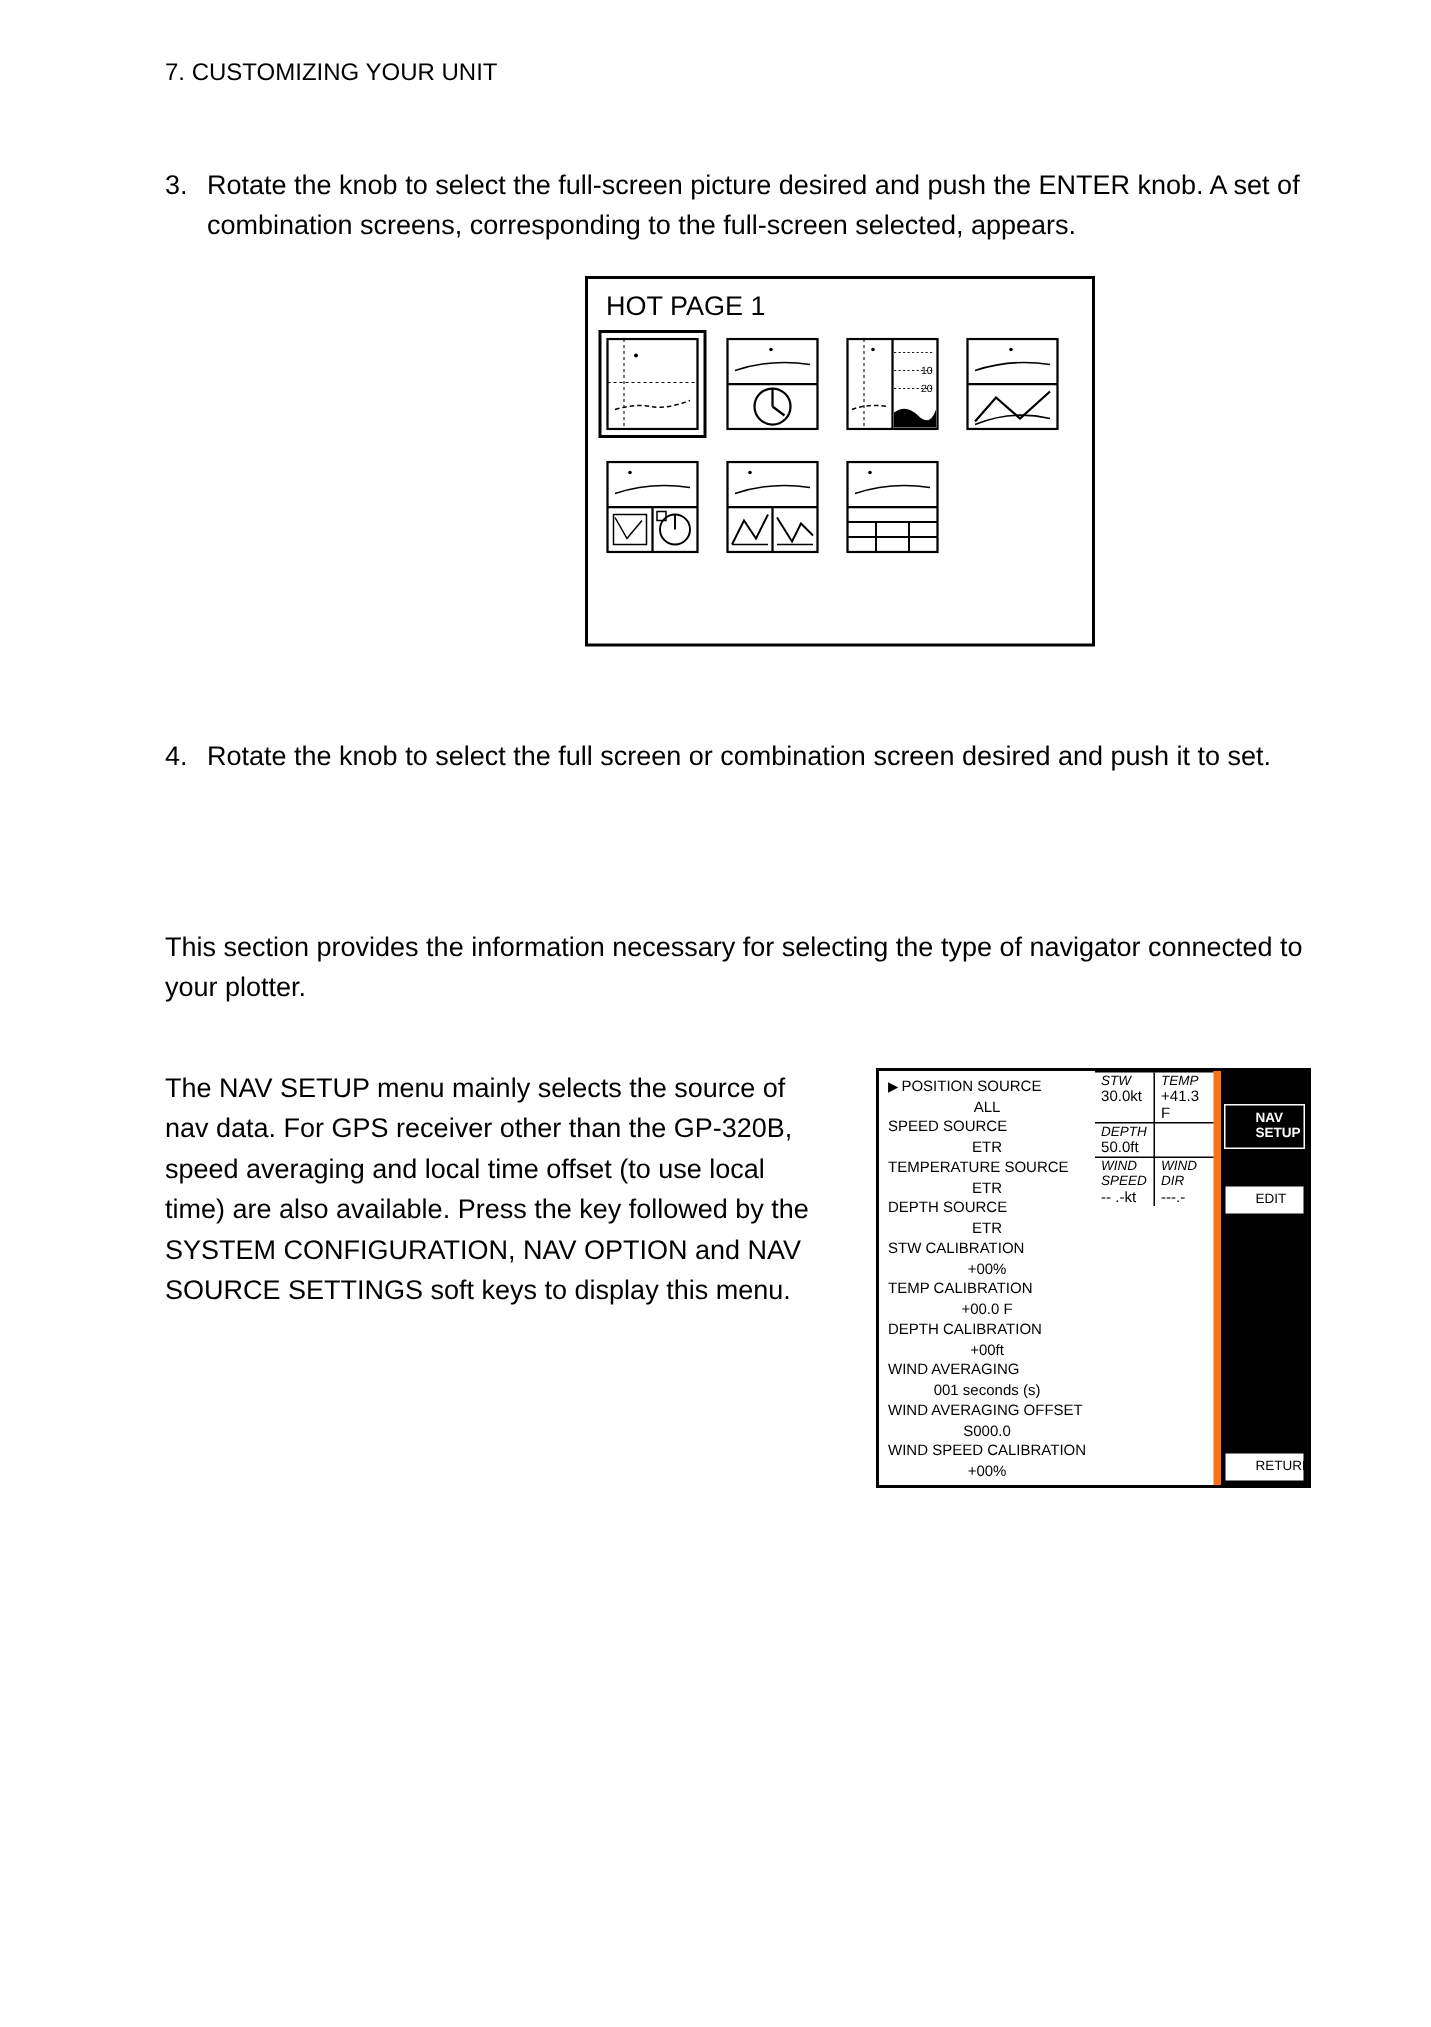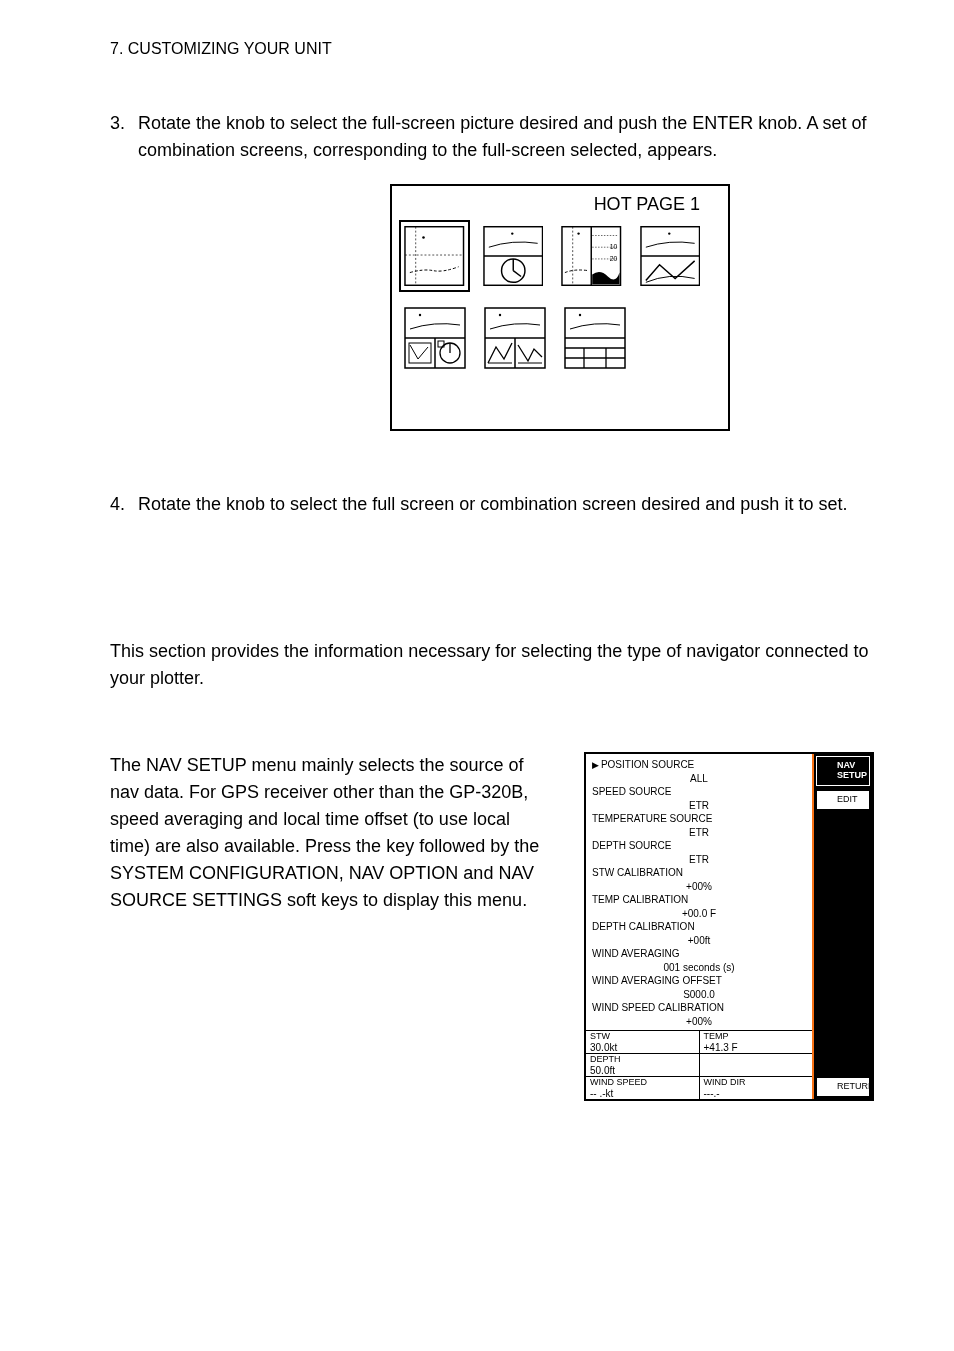--- a/index.html
+++ b/index.html
@@ -26,42 +26,41 @@
     width: 28px;
     flex-shrink: 0;
   }
   .step-text { flex: 1; }
 
   
   .hotpage-box {
     width: 340px;
     border: 2px solid #000;
     margin: 10px auto 60px 280px;
-    padding: 8px 28px 40px 12px;
-    text-align: right;
+    padding: 8px 12px 40px 12px;
   }
   .hotpage-title {
     font-size: 18px;
     margin-bottom: 10px;
   }
   .thumb-row {
     display: flex;
     gap: 18px;
     margin-bottom: 20px;
   }
   .thumb {
     width: 62px;
     height: 62px;
   }
   .thumb.sel { outline: 2px solid #000; outline-offset: 3px; }
 
   .body-text {
     font-size: 18px;
     line-height: 1.5;
-    margin: 40px 0;
+    margin: 20px 0;
   }
 
   
   .nav-row {
     display: flex;
     gap: 32px;
     align-items: flex-start;
   }
   .nav-text {
     flex: 1;
@@ -70,23 +69,23 @@
   }
   .nav-panel {
     width: 290px;
     border: 2px solid #000;
     font-size: 10px;
     background: #fff;
     display: flex;
   }
   .nav-left {
     flex: 1;
-    border-right: 2px solid #f97316;
-    display: flex;
-    flex-direction: column;
+    border-right: 5px solid #f97316;
+    display: flex;
+    flex-direction: row;
   }
   .nav-list {
     padding: 4px 6px 2px 6px;
     line-height: 1.35;
   }
   .nav-list .item { white-space: nowrap; }
   .nav-list .val { text-align: center; }
   .pointer::before {
     content: "▶";
     font-size: 9px;
@@ -98,38 +97,39 @@
   .bt-row { display: flex; }
   .bt-cell {
     flex: 1;
     padding: 1px 4px 0 4px;
     border-right: 1.5px solid #000;
     border-bottom: 1.5px solid #000;
     line-height: 1.1;
   }
   .bt-cell:last-child { border-right: none; }
   .bt-row:last-child .bt-cell { border-bottom: none; }
-  .bt-label { font-size: 9px; }
+  .bt-label { font-size: 9px; font-style: italic; }
   .bt-val { font-size: 10px; }
 
   .nav-right {
     width: 58px;
     background: #000;
     display: flex;
     flex-direction: column;
     padding: 2px;
     gap: 4px;
   }
   .soft-btn {
     background: #fff;
     border: 1px solid #000;
     font-size: 9px;
     text-align: right;
     padding: 4px 20px;
     line-height: 1.1;
+    margin-top: 20px;
   }
   .soft-btn.black {
     background: #000;
     color: #fff;
     font-weight: bold;
     border: 1px solid #fff;
     box-shadow: 0 0 0 1px #000;
   }
   .soft-spacer { flex: 1; }
 </style>

